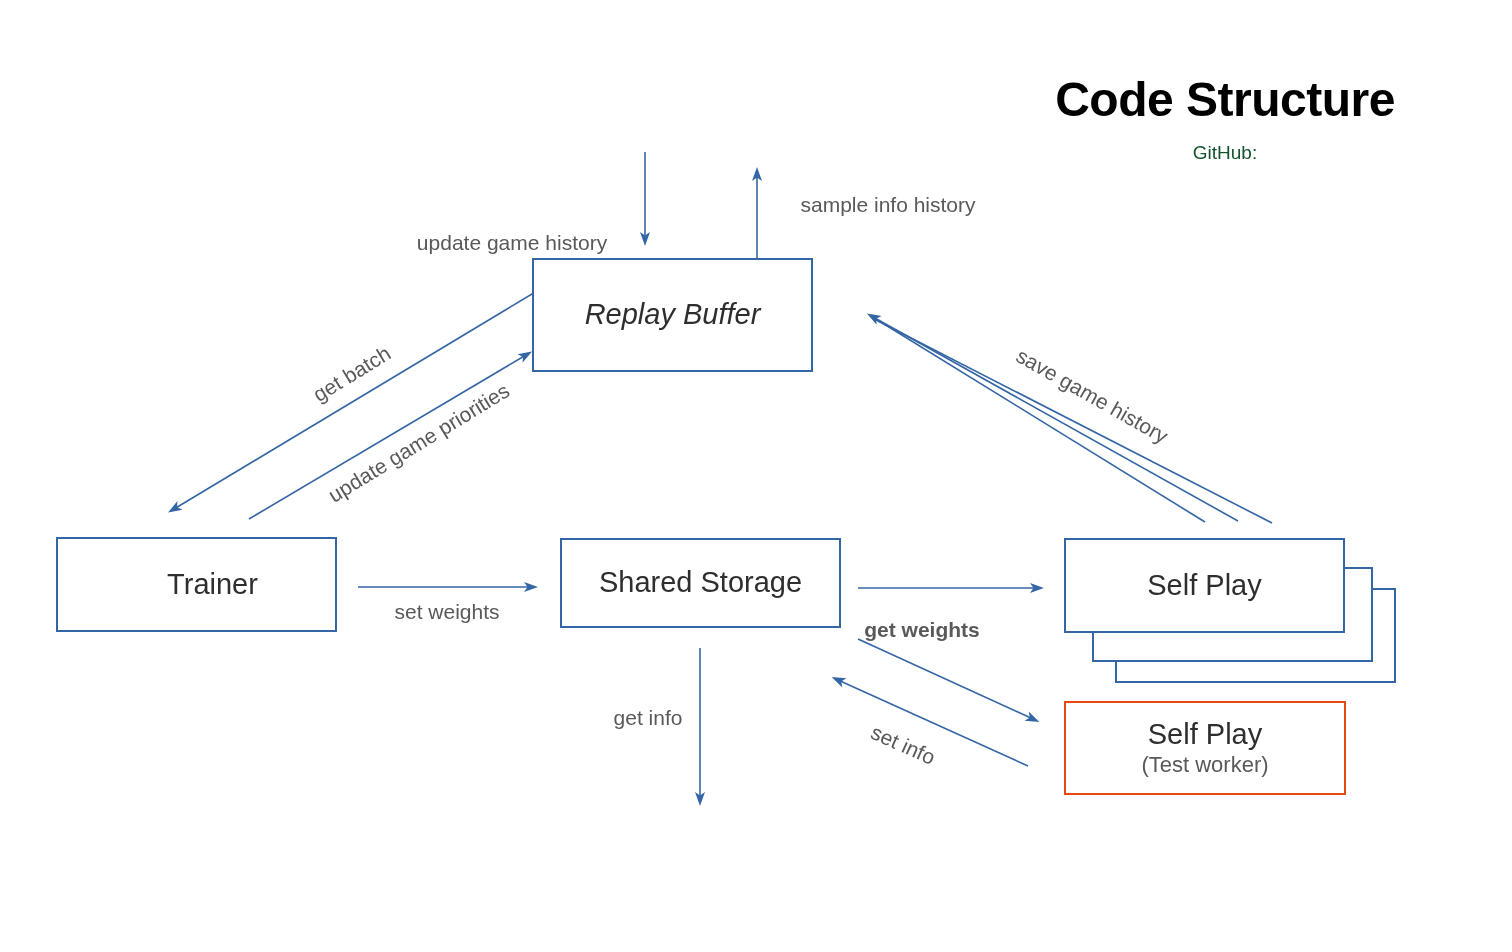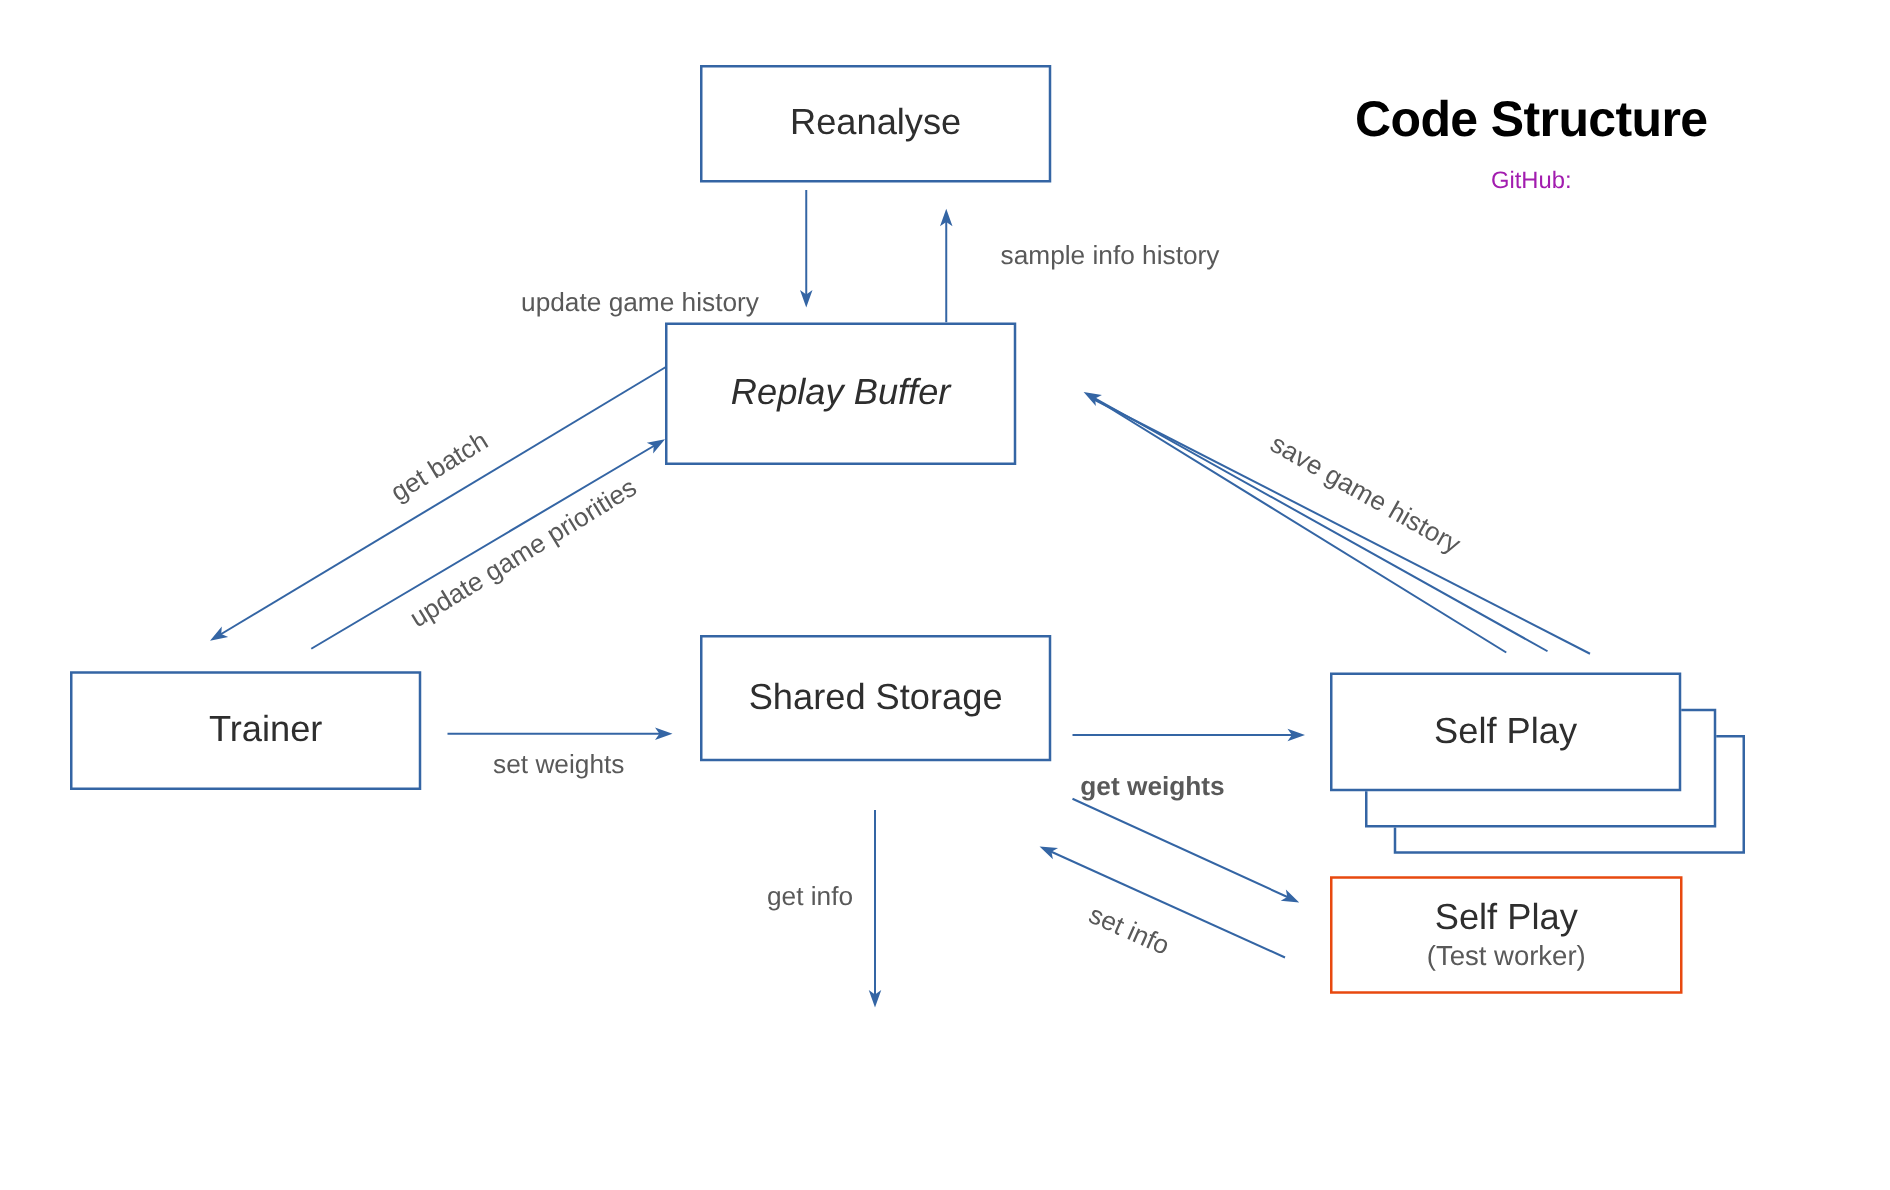--- a/index.html
+++ b/index.html
@@ -37,21 +37,21 @@
     text-align: center;
     line-height: 1.1;
   }
   .node.test { border-color: var(--test-worker-border); }
   .node .sublabel { font-size: 22px; color: var(--label-text); margin-top: 2px; }
 
   
   .n-reanalyse   { left: 560px; top:  52px; width: 281px; height: 94px; }
   .n-replay      { left: 532px; top: 258px; width: 281px; height: 114px; font-style: italic; }
   .n-trainer     { left:  56px; top: 537px; width: 281px; height: 95px; padding-left: 32px; }
-  .n-shared      { left: 560px; top: 508px; width: 281px; height: 101px; }
+  .n-shared      { left: 560px; top: 538px; width: 281px; height: 90px; }
   .n-selfplay-3  { left: 1115px; top: 588px; width: 281px; height: 95px; }
   .n-selfplay-2  { left: 1092px; top: 567px; width: 281px; height: 95px; }
   .n-selfplay-1  { left: 1064px; top: 538px; width: 281px; height: 95px; }
   .n-selftest    { left: 1064px; top: 701px; width: 282px; height: 94px; }
   .n-tensorboard { left: 560px; top: 818px; width: 281px; height: 94px; }
 
   .edge-label {
     position: absolute;
     font-size: 21px;
     color: var(--label-text);
@@ -70,31 +70,31 @@
 
   .title-block {
     position: absolute;
     left: 1030px;
     top: 76px;
     width: 390px;
     text-align: center;
     color: var(--title-text);
   }
   .title-heading {
-    font-size: 40px;
+    font-size: 48px;
     font-weight: 700;
     letter-spacing: -0.5px;
     line-height: 1;
     color: var(--title-text);
   }
   .title-sub {
     margin-top: 16px;
     font-size: 19px;
     line-height: 1.4;
-    color: #a21caf;
+    color: #14532d;
   }
 </style>
 </head>
 <body>
 
 <div id="canvas">
 
   <svg id="edge-layer" viewBox="0 0 1512 952" xmlns="http://www.w3.org/2000/svg">
     <defs>
       <marker id="ah" viewBox="0 0 16 12" markerWidth="16" markerHeight="12" refX="8" refY="6" orient="auto" markerUnits="userSpaceOnUse">
@@ -112,23 +112,20 @@
     <line x1="1028" y1="766" x2="838" y2="680" marker-end="url(#ah)"></line>
     <line x1="1205" y1="522" x2="871" y2="316"></line>
     <line x1="1238" y1="521" x2="873" y2="317" marker-end="url(#ah)"></line>
     <line x1="1272" y1="523" x2="876" y2="320"></line>
     <line x1="700" y1="648" x2="700" y2="799" marker-end="url(#ah)"></line>
   </svg>
 
   <div class="node n-selfplay-3"></div>
   <div class="node n-selfplay-2"></div>
 
-  <div class="node n-reanalyse">
-    <span>Reanalyse</span>
-  </div>
 
   <div class="node n-replay">
     <span>Replay Buffer</span>
   </div>
 
   <div class="node n-trainer">
     <span>Trainer</span>
   </div>
 
   <div class="node n-shared">

